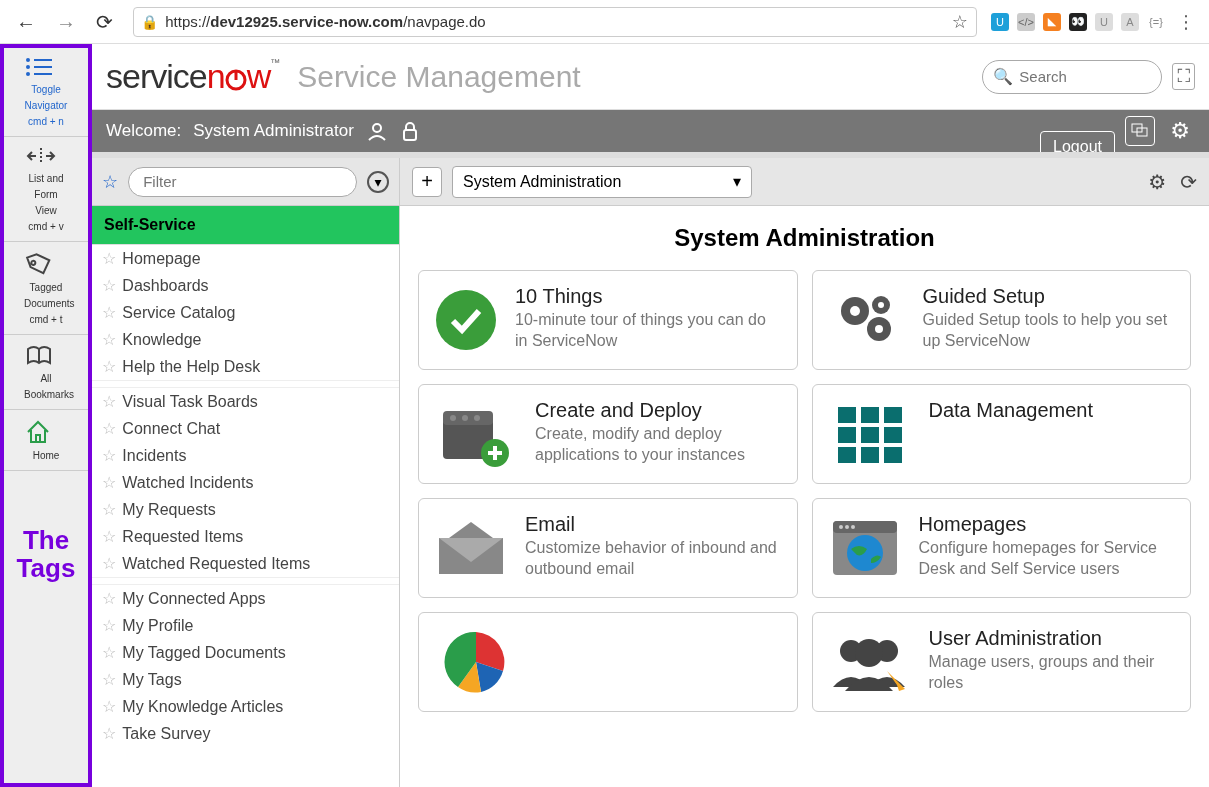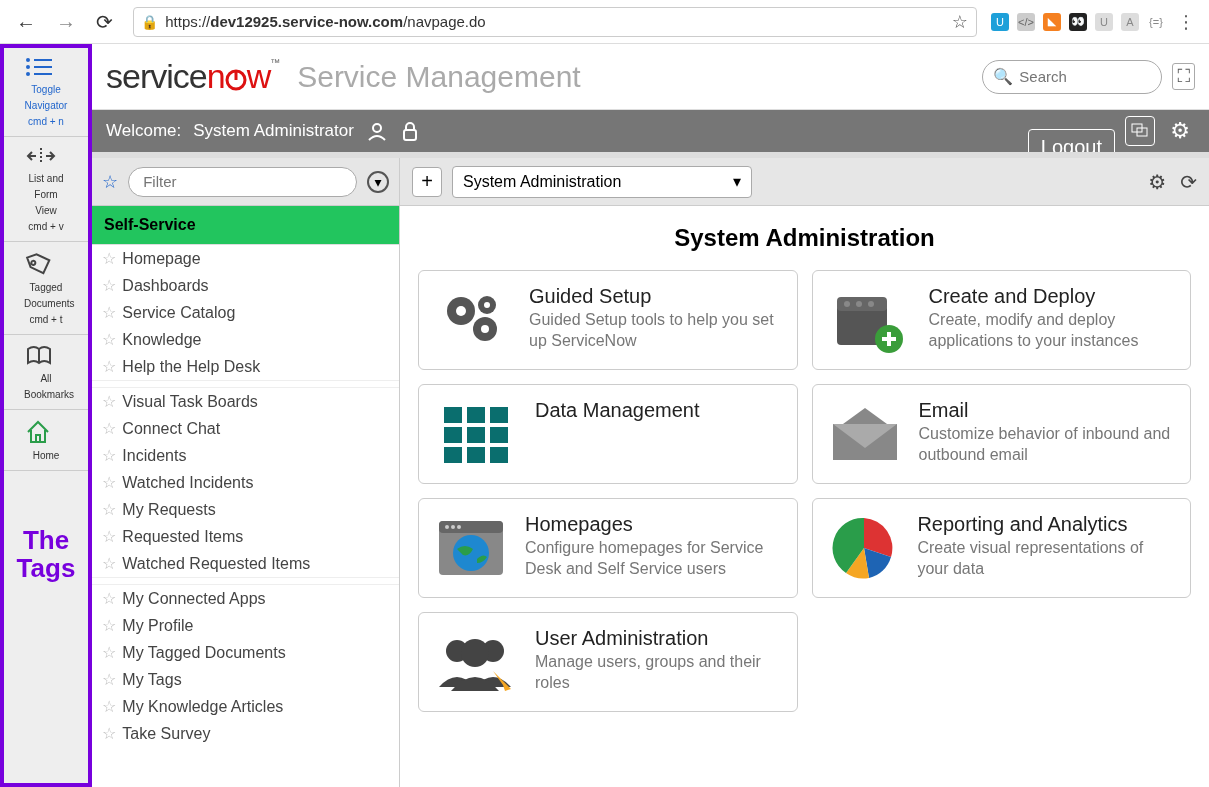--- a/index.html
+++ b/index.html
@@ -40,21 +40,21 @@
 .logo .tm { font-size: 10px; color: #666; vertical-align: top; }
 .header h1 { font-size: 30px; color: #aaa; font-weight: 400; }
 .header-right { margin-left: auto; display: flex; align-items: center; gap: 10px; }
 .search-box { width: 180px; height: 34px; border: 1px solid #aaa; border-radius: 17px; display: flex; align-items: center; padding: 0 10px; gap: 6px; }
 .search-box input { border: none; flex: 1; outline: none; font-size: 15px; color: #888; background: transparent; }
 .frame-icon { font-size: 18px; color: #555; border: 1px solid #aaa; padding: 2px 4px; border-radius: 3px; cursor: pointer; }
 
 
 .welcome { height: 42px; background: #767676; color: #fff; display: flex; align-items: center; padding: 0 14px; gap: 12px; font-size: 17px; }
 .welcome-right { margin-left: auto; display: flex; gap: 10px; align-items: center; }
-.logout-btn { border: 1px solid #fff; background: transparent; color: #fff; padding: 6px 12px; border-radius: 4px; font-size: 20px; cursor: pointer; margin-top: 32px; }
+.logout-btn { border: 1px solid #fff; background: transparent; color: #fff; padding: 6px 12px; border-radius: 4px; font-size: 16px; cursor: pointer; margin-top: 32px; }
 .wb-icon { border: 1px solid #fff; color: #fff; width: 30px; height: 30px; display: inline-flex; align-items: center; justify-content: center; border-radius: 4px; cursor: pointer; font-size: 16px; }
 
 
 .body { flex: 1; display: flex; overflow: hidden; border-top: 6px solid #ddd; }
 
 
 .nav-panel { width: 308px; background: #e6e6e6; display: flex; flex-direction: column; border-right: 1px solid #ccc; }
 .nav-top { height: 48px; display: flex; align-items: center; padding: 0 10px; gap: 10px; border-bottom: 1px solid #ccc; }
 .filter-input { flex: 1; height: 30px; border: 1px solid #aaa; border-radius: 15px; padding: 0 14px; font-size: 15px; color: #777; outline: none; }
 .nav-icon { font-size: 18px; color: #555; cursor: pointer; }
@@ -313,20 +313,32 @@
           <div class="content-top-right">
             <span class="ct-icon">⚙</span>
             <span class="ct-icon">⟳</span>
           </div>
         </div>
         <div class="content-body">
           <h2>System Administration</h2>
           <div class="grid" id="cardgrid">
               <div class="card">
                 <div class="card-icon">
+                  <svg width="66" height="66">
+                    <circle cx="33" cy="33" r="30" fill="#3a9d3a"></circle>
+                    <path d="M20 34 L29 43 L46 24" stroke="#fff" stroke-width="6" fill="none"></path>
+                  </svg>
+                </div>
+                <div class="card-txt">
+                  <div class="ct-title">10 Things</div>
+                  <div class="ct-desc">10-minute tour of things you can do in ServiceNow</div>
+                </div>
+              </div>
+              <div class="card">
+                <div class="card-icon">
                   <svg width="80" height="66">
                     <g fill="#555">
                       <circle cx="28" cy="24" r="14"></circle>
                       <circle cx="52" cy="42" r="12"></circle>
                       <circle cx="54" cy="18" r="9"></circle>
                     </g>
                     <g fill="#fff">
                       <circle cx="28" cy="24" r="5"></circle>
                       <circle cx="52" cy="42" r="4"></circle>
                       <circle cx="54" cy="18" r="3"></circle>
@@ -407,24 +419,20 @@
               </div>
               <div class="card">
                 <div class="card-icon">
                   <svg width="66" height="66">
                     <path d="M33 33 L33 3 A30 30 0 0 1 60 42 Z" fill="#d33"></path>
                     <path d="M33 33 L60 42 A30 30 0 0 1 38 63 Z" fill="#1e64b4"></path>
                     <path d="M33 33 L38 63 A30 30 0 0 1 15 58 Z" fill="#f5a623"></path>
                     <path d="M33 33 L15 58 A30 30 0 0 1 33 3 Z" fill="#2a9d4a"></path>
                   </svg>
                 </div>
-                <div class="card-txt">
-                  <div class="ct-title">Reporting and Analytics</div>
-                  <div class="ct-desc">Create visual representations of your data</div>
-                </div>
               </div>
               <div class="card">
                 <div class="card-icon">
                   <svg width="86" height="62">
                     <g fill="#444">
                       <circle cx="24" cy="20" r="11"></circle>
                       <circle cx="60" cy="20" r="11"></circle>
                       <circle cx="42" cy="22" r="14"></circle>
                       <path d="M6 56 Q24 36 42 56 Z"></path>
                       <path d="M42 56 Q60 36 78 56 Z"></path>

